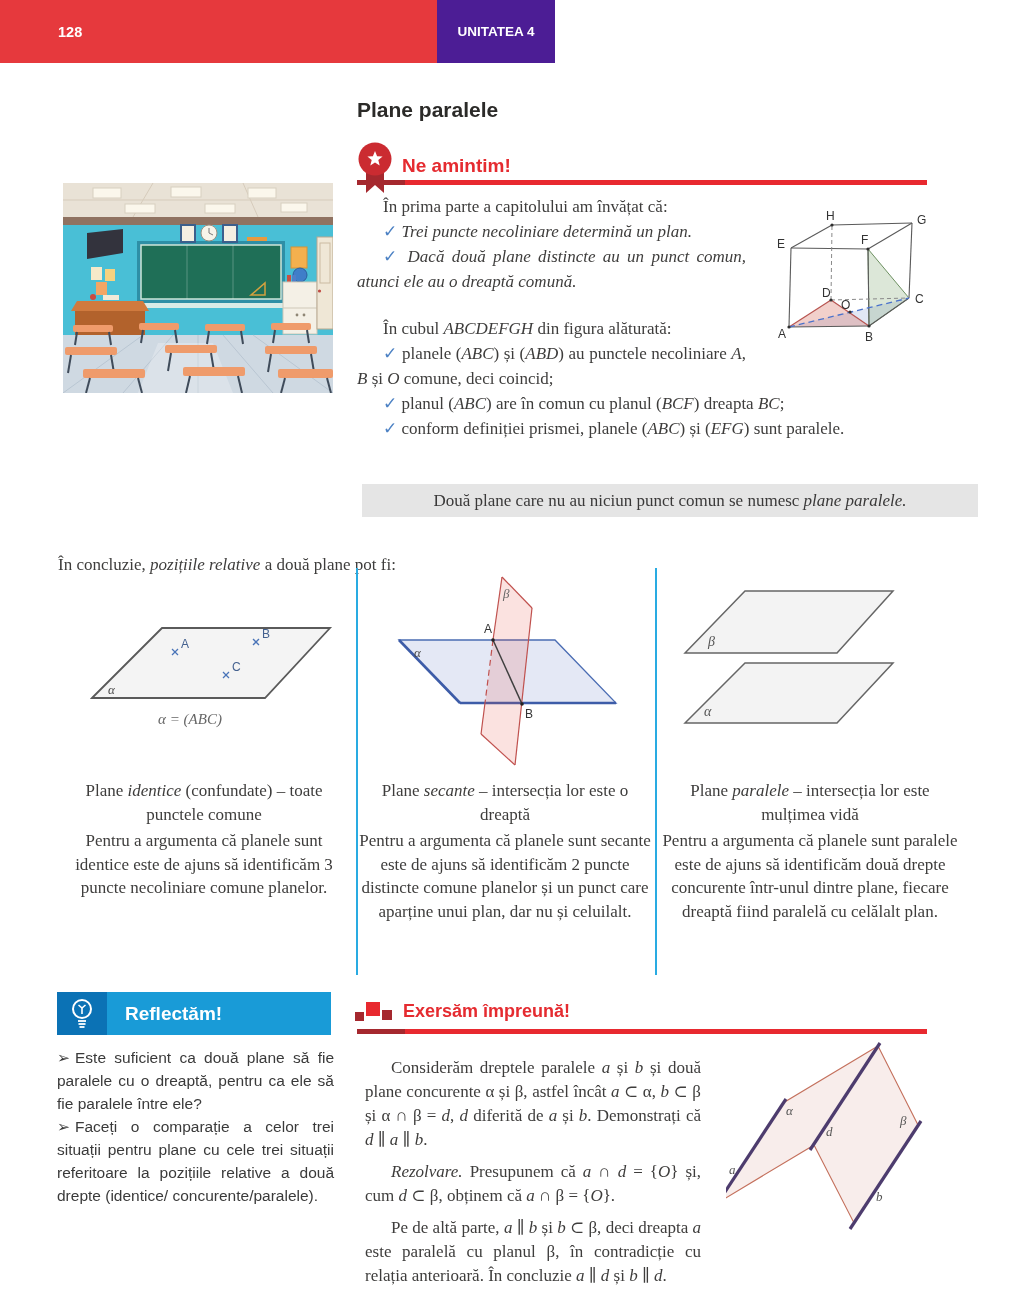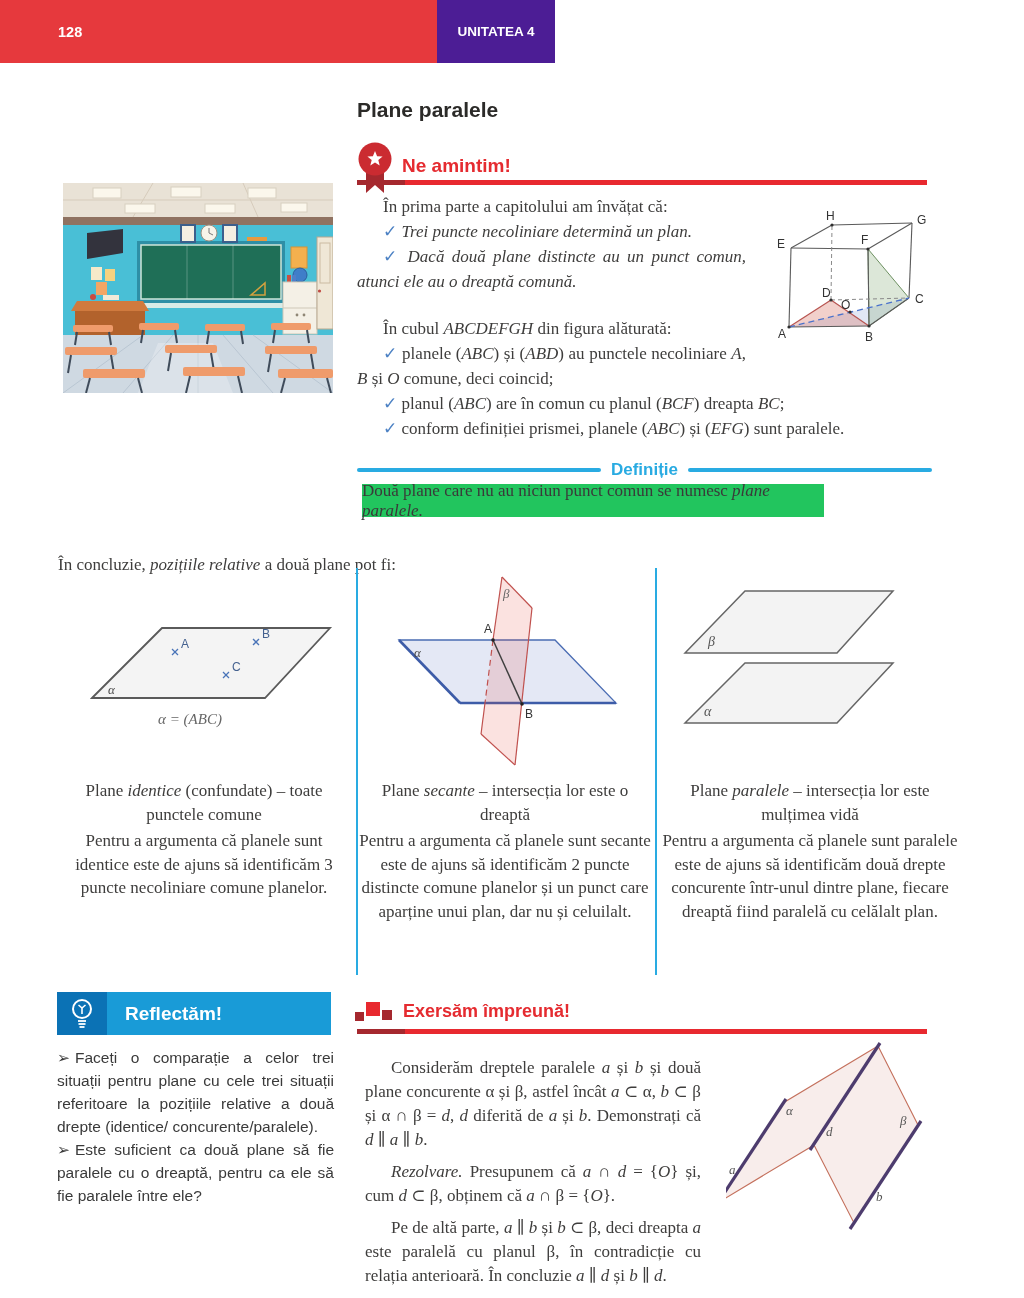--- a/index.html
+++ b/index.html
@@ -28,21 +28,21 @@
             text-align:justify;}
   .remember p{margin:0;}
   .indent{text-indent:26px;}
   .gap-top{margin-top:22px !important;}
   .check{color:#4d82c4;}
   .float-cube{float:right;width:182px;height:165px;}
 
   .def-row{position:absolute;left:357px;top:460px;width:575px;display:flex;align-items:center;gap:10px;}
   .dline{flex:1;height:4px;background:#29abe2;border-radius:2px;}
   .def-label{font-size:17px;font-weight:bold;color:#29abe2;}
-  .def-box{position:absolute;left:362px;top:484px;width:462px;height:33px;background:#22c55e;
+  .def-box{position:absolute;left:362px;top:484px;width:616px;height:33px;background:#e5e5e5;
            display:flex;align-items:center;justify-content:center;font-size:17px;color:#3a3939;}
 
   .conclusion{position:absolute;left:58px;top:538px;font-size:17px;}
 
   .vdivider{position:absolute;top:568px;width:2px;height:407px;background:#29abe2;}
 
   .cap{position:absolute;top:779px;text-align:center;font-size:17px;line-height:23.5px;}
   .colbody{position:absolute;top:829px;text-align:center;font-size:17px;line-height:23.5px;}
 
   .reflect-banner{position:absolute;left:57px;top:992px;width:274px;height:43px;display:flex;}
@@ -213,25 +213,20 @@
     <div class="float-cube"></div>
     <p class="indent">În prima parte a capitolului am învățat că:</p>
     <p class="indent"><span class="check">✓</span> <span><i>Trei puncte necoliniare determină un plan.</i></span></p>
     <p class="indent"><span class="check">✓</span> <span><i>Dacă două plane distincte au un punct comun, atunci ele au o dreaptă comună.</i></span></p>
     <p class="indent gap-top"><span>În cubul </span><i>ABCDEFGH</i><span> din figura alăturată:</span></p>
     <p class="indent"><span class="check">✓</span> <span><span>planele (</span><i>ABC</i><span>) și (</span><i>ABD</i><span>) au punctele necoliniare </span><i>A</i><span>, </span><i>B</i><span> și </span><i>O</i><span> comune, deci coincid;</span></span></p>
     <p class="indent"><span class="check">✓</span> <span><span>planul (</span><i>ABC</i><span>) are în comun cu planul (</span><i>BCF</i><span>) dreapta </span><i>BC</i><span>;</span></span></p>
     <p class="indent"><span class="check">✓</span> <span><span>conform definiției prismei, planele (</span><i>ABC</i><span>) și (</span><i>EFG</i><span>) sunt paralele.</span></span></p>
   </div>
 
-  <div class="def-row">
-    <span class="dline"></span>
-    <span class="def-label">Definiție</span>
-    <span class="dline"></span>
-  </div>
   <div class="def-box serif">
     <span><span>Două plane care nu au niciun punct comun se numesc </span><i>plane paralele.</i></span>
   </div>
 
   <p class="conclusion serif"><span>În concluzie, </span><i>pozițiile relative</i><span> a două plane pot fi:</span></p>
 
   <div class="vdivider" style="left:356px"></div>
   <div class="vdivider" style="left:655px"></div>
 
   <svg class="abs" style="left:60px;top:588px" width="290" height="152" viewBox="0 0 290 152">
@@ -303,22 +298,22 @@
         <line x1="14" y1="12" x2="10.5" y2="9" stroke="#fff" stroke-width="1.6"></line>
         <line x1="14" y1="12" x2="17.5" y2="9" stroke="#fff" stroke-width="1.6"></line>
         <line x1="10" y1="25" x2="18" y2="25" stroke="#fff" stroke-width="1.8"></line>
         <line x1="10.5" y1="28" x2="17.5" y2="28" stroke="#fff" stroke-width="1.8"></line>
         <line x1="11.5" y1="31" x2="16.5" y2="31" stroke="#fff" stroke-width="1.8"></line>
       </svg>
     </div>
     <div class="reflect-bar">Reflectăm!</div>
   </div>
   <div class="reflect-text">
+    <p><span class="arrow">➢</span><span>Este suficient ca două plane să fie para­lele cu o dreaptă, pentru ca ele să fie para­lele între ele?</span></p>
     <p><span class="arrow">➢</span><span>Faceți o comparație a celor trei situații pentru plane cu cele trei situații referitoare la pozițiile relative a două drepte (identice/ concurente/paralele).</span></p>
-    <p><span class="arrow">➢</span><span>Este suficient ca două plane să fie para­lele cu o dreaptă, pentru ca ele să fie para­lele între ele?</span></p>
   </div>
 
   <svg class="abs" style="left:355px;top:1000px" width="40" height="30" viewBox="0 0 40 30">
     <rect x="0" y="12" width="9" height="9" fill="#a5282e"></rect>
     <rect x="11" y="2" width="14" height="14" fill="#e8292f"></rect>
     <rect x="27" y="10" width="10" height="10" fill="#a5282e"></rect>
   </svg>
   <div class="practice-head">Exersăm împreună!</div>
   <div class="rule" style="left:357px;top:1029px">
     <span class="rule-dark"></span>

